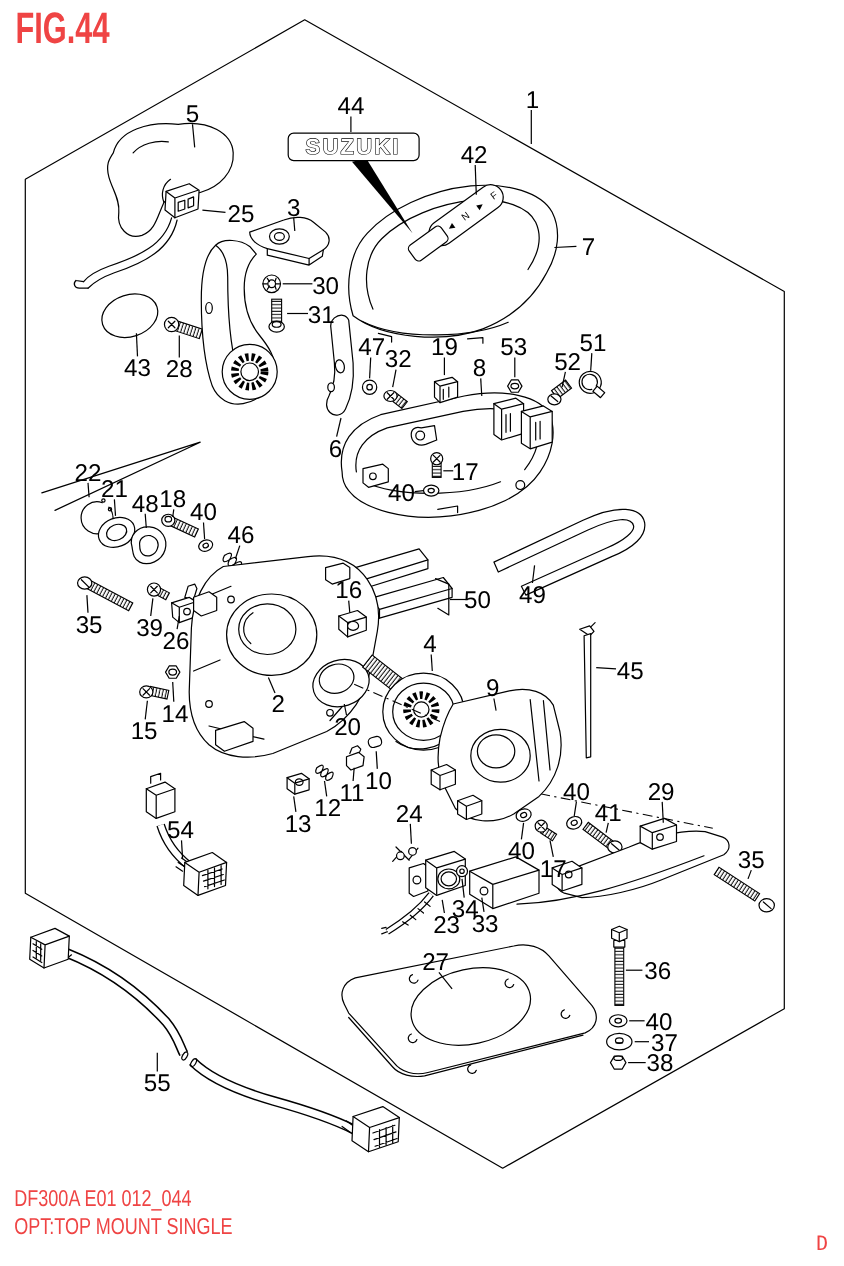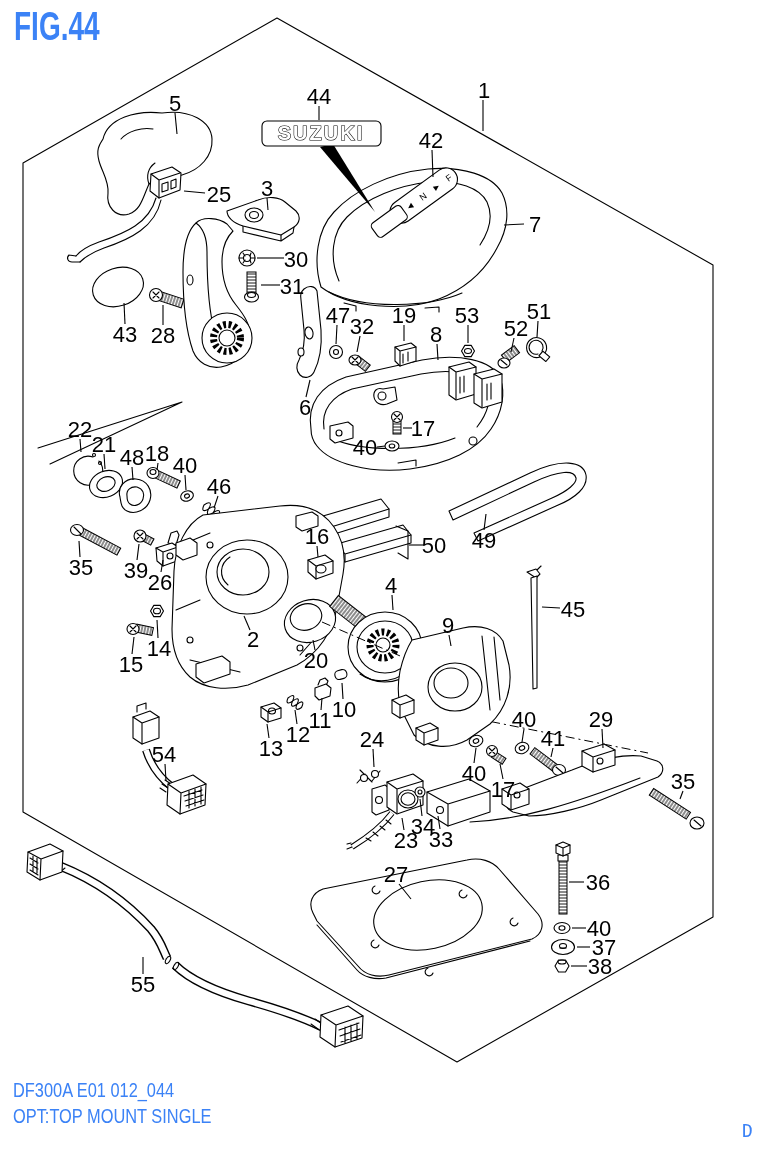--- a/index.html
+++ b/index.html
@@ -1,17 +1,17 @@
 <!DOCTYPE html>
 <html><head>
 <meta charset="utf-8">
 <style>
   html,body{margin:0;padding:0;background:#fff;}
   .page{position:relative;width:767px;height:1151px;background:#fff;overflow:hidden;
-        font-family:"Liberation Sans",sans-serif;color:#3b82f6;}
+        font-family:"Liberation Sans",sans-serif;color:#ef4444;}
   .page svg{position:absolute;left:0;top:0;}
   .fig-title{position:absolute;left:14px;top:4px;font-weight:bold;font-size:40px;
              transform:scaleX(0.70);transform-origin:left top;white-space:nowrap;}
   .footer{position:absolute;left:13px;top:1077px;font-size:21px;line-height:26px;
           transform:scaleX(0.78);transform-origin:left top;white-space:nowrap;}
   .page-letter{position:absolute;left:742px;top:1120px;font-family:"DejaVu Sans Mono",monospace;
                font-size:18px;}
   .ln{fill:none;stroke:#000;stroke-width:1.1;stroke-linecap:round;stroke-linejoin:round;}
   .fw{fill:#fff;stroke:#000;stroke-width:1.1;stroke-linejoin:round;}
   .fb{fill:#000;stroke:none;}

